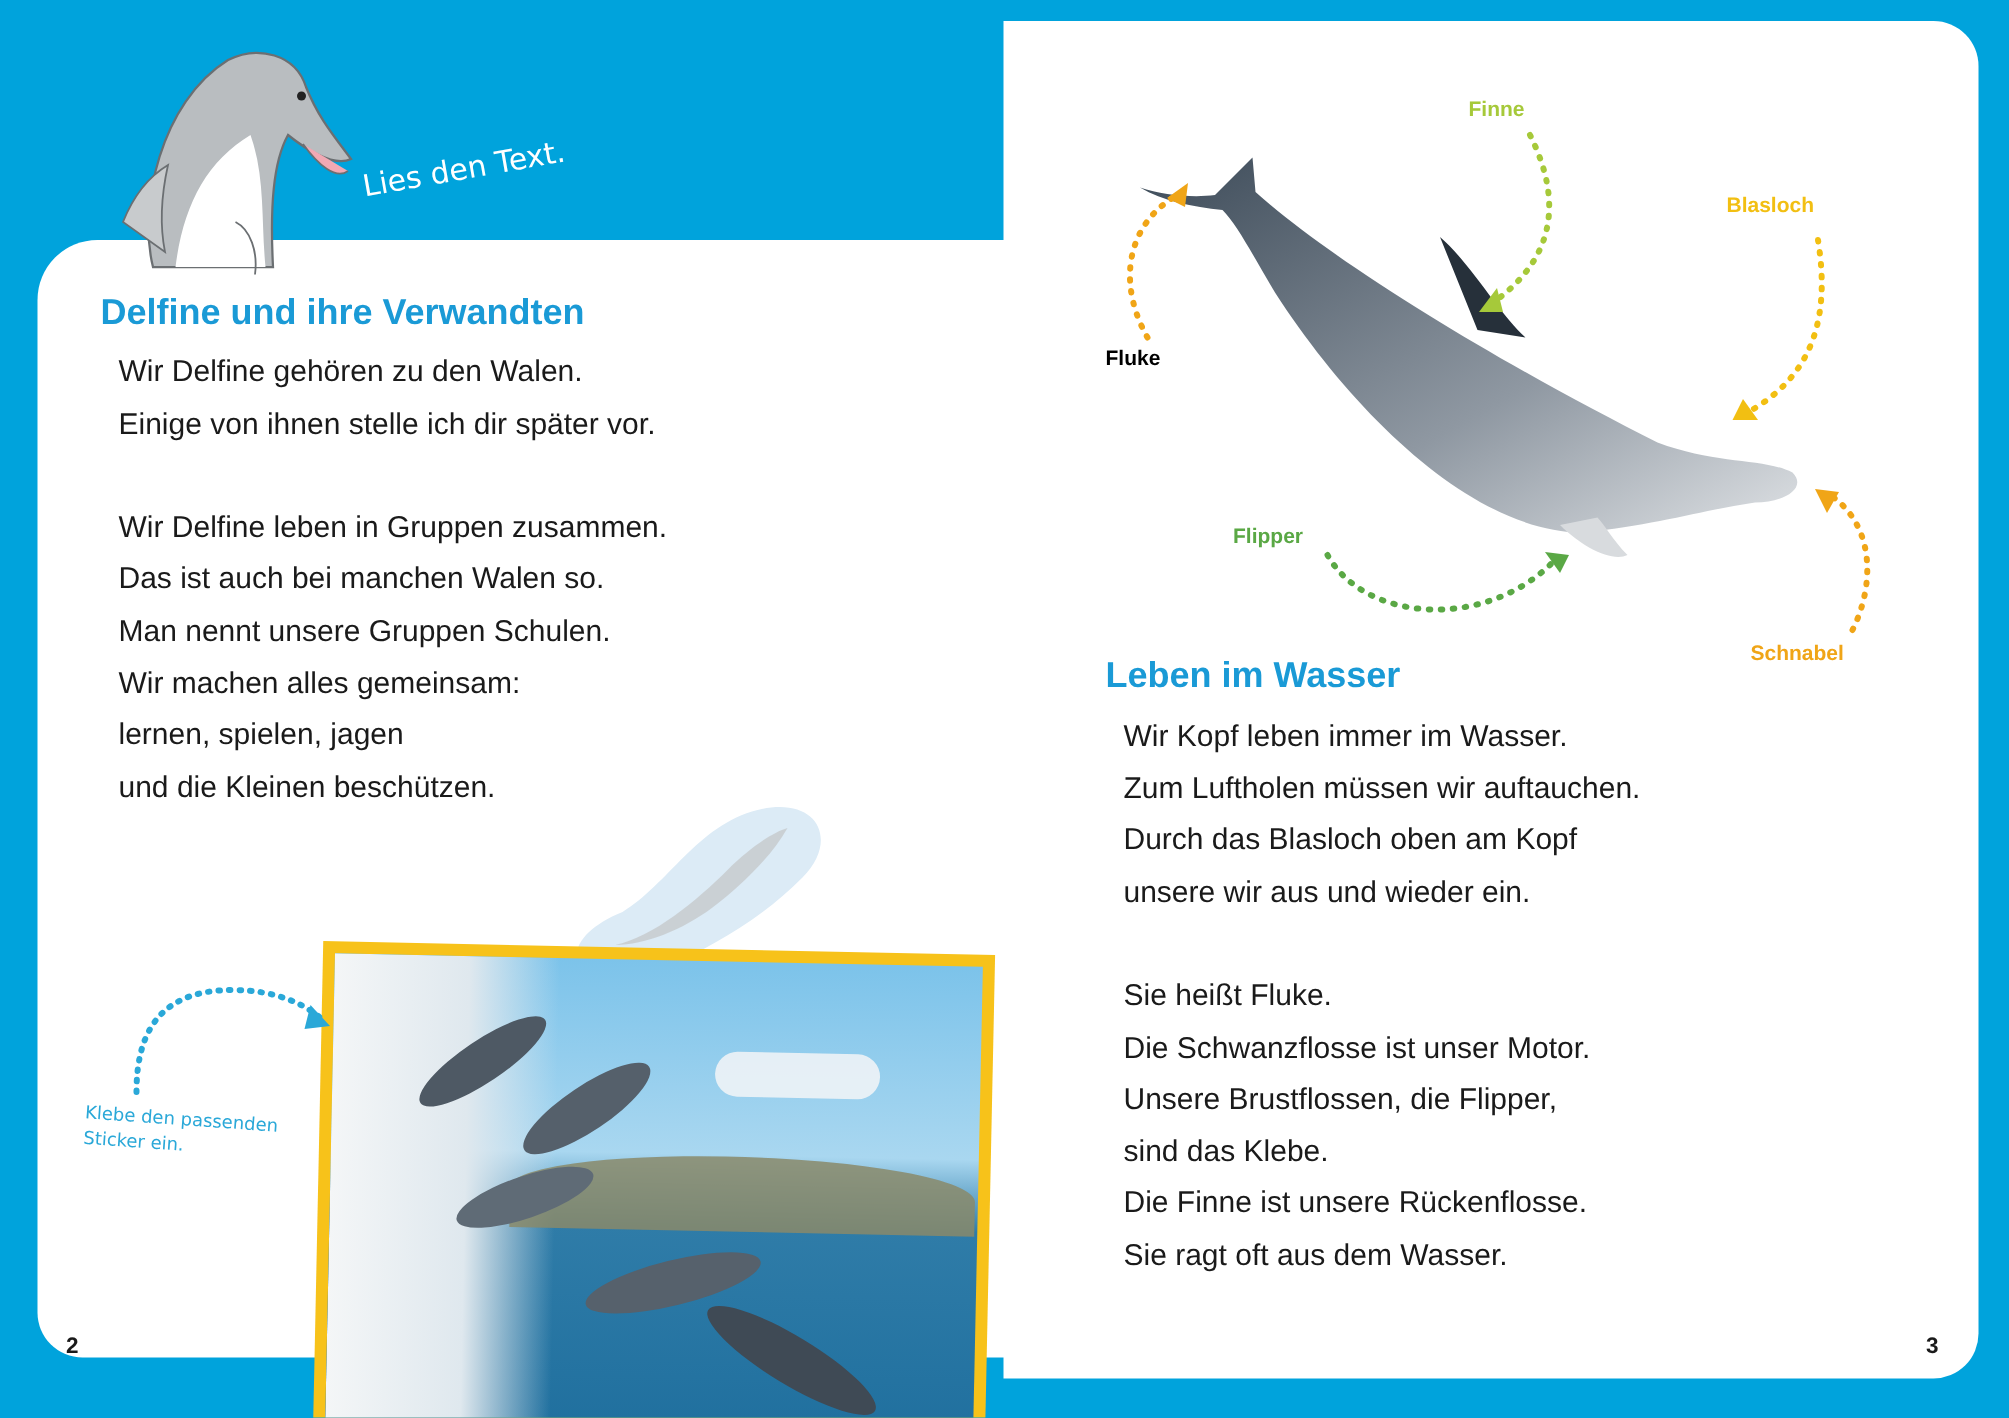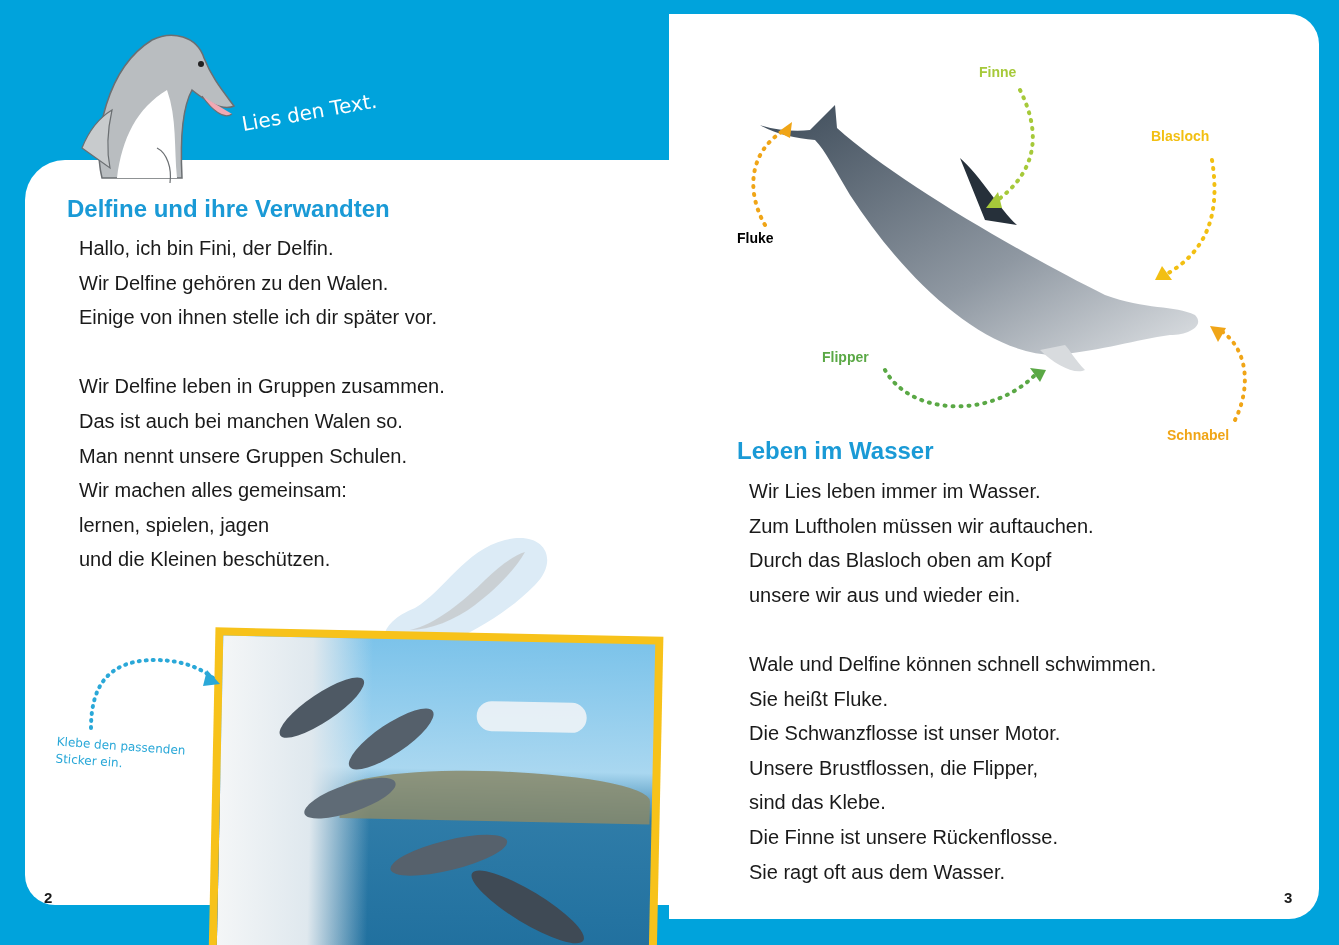--- a/index.html
+++ b/index.html
@@ -30,21 +30,20 @@
   <path d="M55 150 C60 110 75 80 105 62 C115 90 112 120 115 150 Z" fill="#ffffff"></path>
   <path d="M20 120 C28 100 40 88 50 82 C46 100 44 120 48 140 Z" fill="#c8cbcd" stroke="#6b6f72" stroke-width="1.2"></path>
   <path d="M140 68 C150 82 162 92 170 86" fill="#f1a9b4" stroke="#6b6f72" stroke-width="1.2"></path>
   <circle cx="139" cy="36" r="3" fill="#222"></circle>
   <path d="M95 120 C105 125 110 140 108 155" fill="none" stroke="#6b6f72" stroke-width="1.2"></path>
 </svg>
 <div class="instruction" style="left:244px;top:112px;">Lies den Text.</div>
 
 <h2 class="heading" style="left:67px;top:195px;">Delfine und ihre Verwandten</h2>
 <ul class="body-lines" style="left:79px;top:231px;">
-  <li>Hallo, ich bin Fini, der Delfin.</li>
   <li>Wir Delfine gehören zu den Walen.</li>
   <li>Einige von ihnen stelle ich dir später vor.</li>
   <li class="gap"></li>
   <li>Wir Delfine leben in Gruppen zusammen.</li>
   <li>Das ist auch bei manchen Walen so.</li>
   <li>Man nennt unsere Gruppen Schulen.</li>
   <li>Wir machen alles gemeinsam:</li>
   <li>lernen, spielen, jagen</li>
   <li>und die Kleinen beschützen.</li>
 </ul>
@@ -106,26 +105,25 @@
 </svg>
 
 <div class="label" style="left:979px;top:64px;color:#a6c93a;">Finne</div>
 <div class="label" style="left:1151px;top:128px;color:#f2bf12;">Blasloch</div>
 <div class="label" style="left:737px;top:230px;color:#000000;">Fluke</div>
 <div class="label" style="left:822px;top:349px;color:#5aa845;">Flipper</div>
 <div class="label" style="left:1167px;top:427px;color:#f0a517;">Schnabel</div>
 
 <h2 class="heading" style="left:737px;top:437px;">Leben im Wasser</h2>
 <ul class="body-lines" style="left:749px;top:474px;">
-  <li>Wir Lies leben immer im Wasser.</li>
+  <li>Wir Kopf leben immer im Wasser.</li>
   <li>Zum Luftholen müssen wir auftauchen.</li>
   <li>Durch das Blasloch oben am Kopf</li>
   <li>unsere wir aus und wieder ein.</li>
   <li class="gap"></li>
-  <li>Wale und Delfine können schnell schwimmen.</li>
   <li>Sie heißt Fluke.</li>
   <li>Die Schwanzflosse ist unser Motor.</li>
   <li>Unsere Brustflossen, die Flipper,</li>
   <li>sind das Klebe.</li>
   <li>Die Finne ist unsere Rückenflosse.</li>
   <li>Sie ragt oft aus dem Wasser.</li>
 </ul>
 <div class="page-number" style="left:1284px;top:889px;">3</div>
 
 </body></html>

